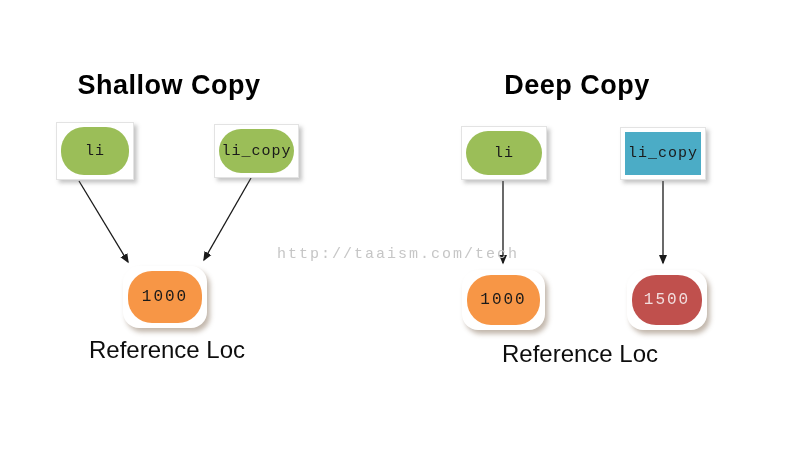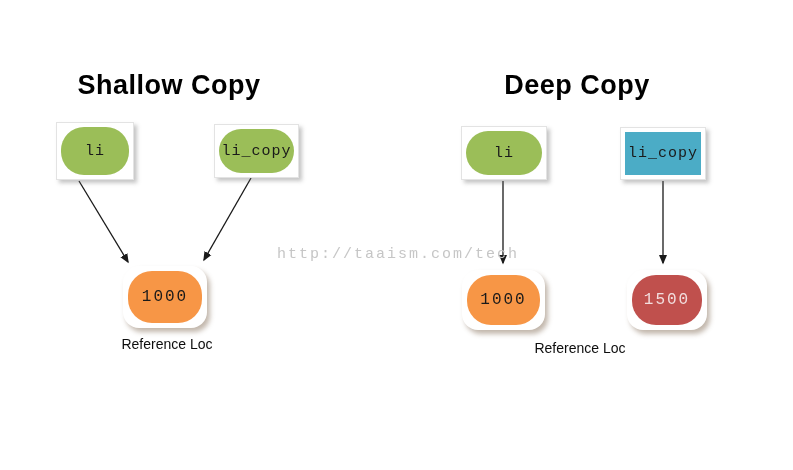--- a/index.html
+++ b/index.html
@@ -75,21 +75,21 @@
   .fill.red    { background: #C0504D; color: #F2DEDE; text-align: right; }
 
   .mem-shallow-1000 { left: 123px; top: 266px; width: 84px; height: 62px; }
   .mem-deep-1000    { left: 462px; top: 270px; width: 83px; height: 60px; }
   .mem-deep-1500    { left: 627px; top: 270px; width: 80px; height: 60px; }
 
   .ref-label {
     position: absolute;
     width: 170px;
     text-align: center;
-    font-size: 14px;
+    font-size: 24px;
     font-weight: 400;
     color: #0d0d0d;
   }
   .ref-label.shallow { left: 82px;  top: 336px; }
   .ref-label.deep    { left: 495px; top: 340px; }
 
   .watermark {
     position: absolute;
     left: 257px;
     top: 246px;

